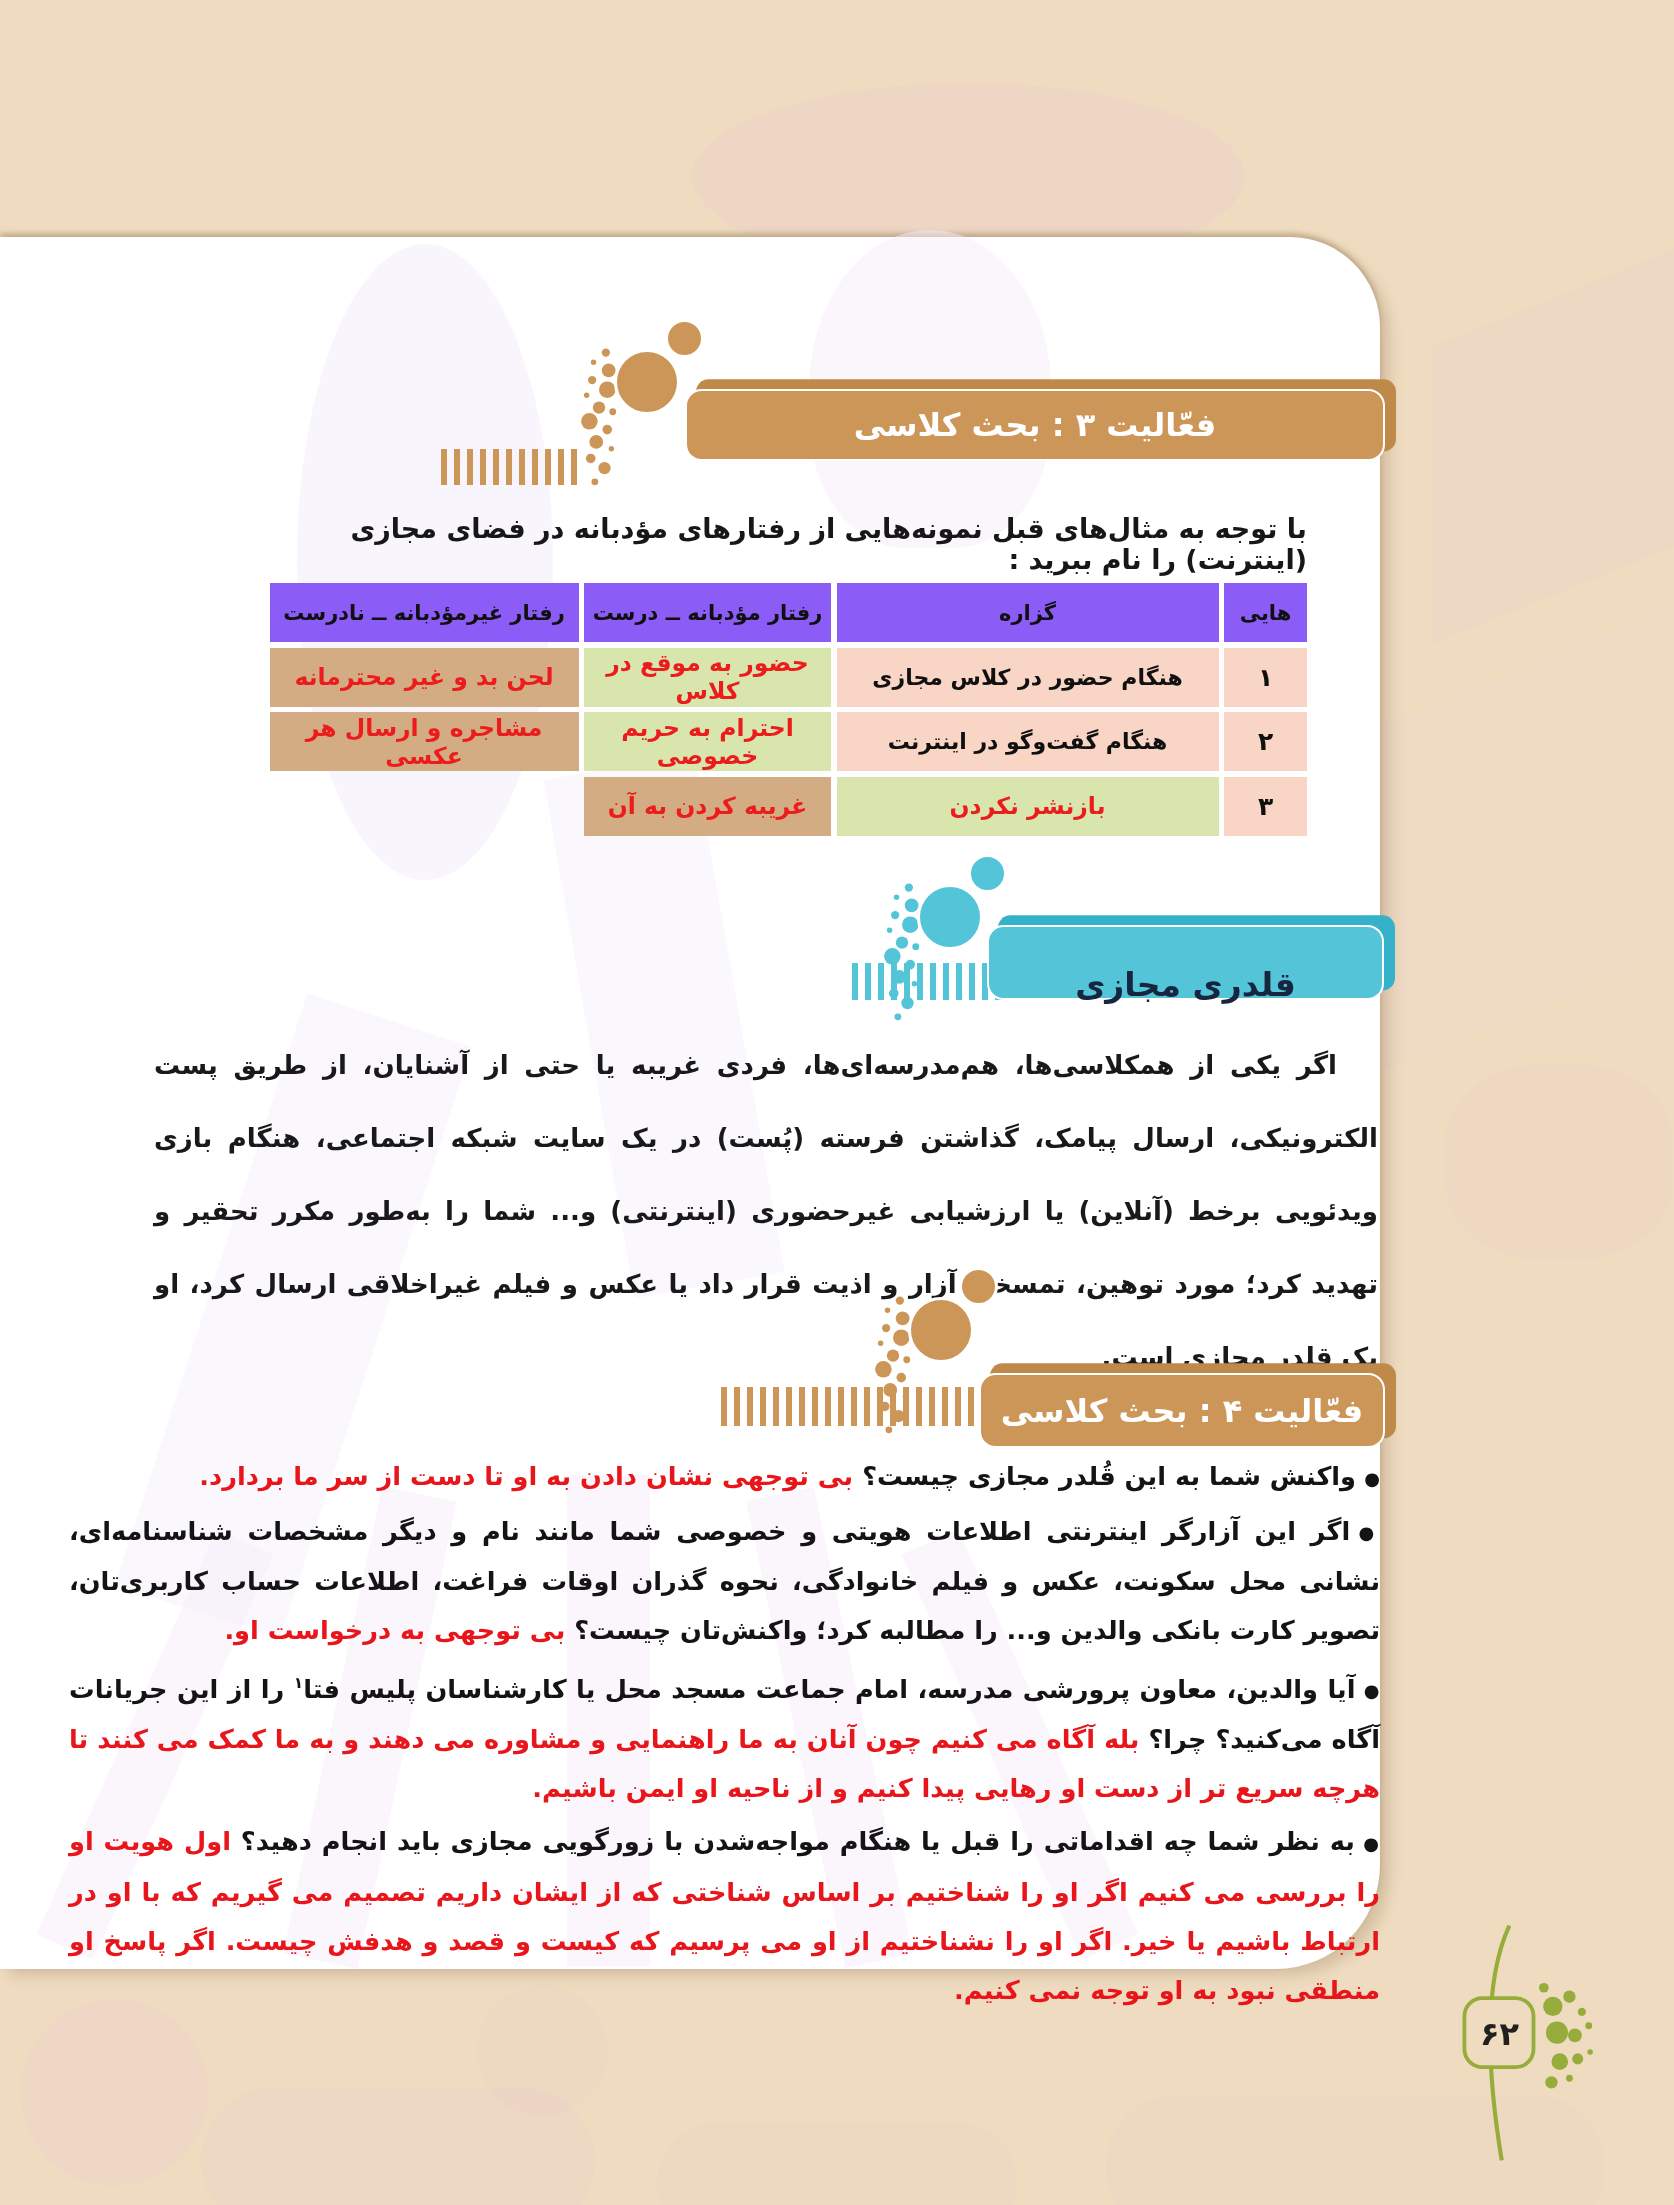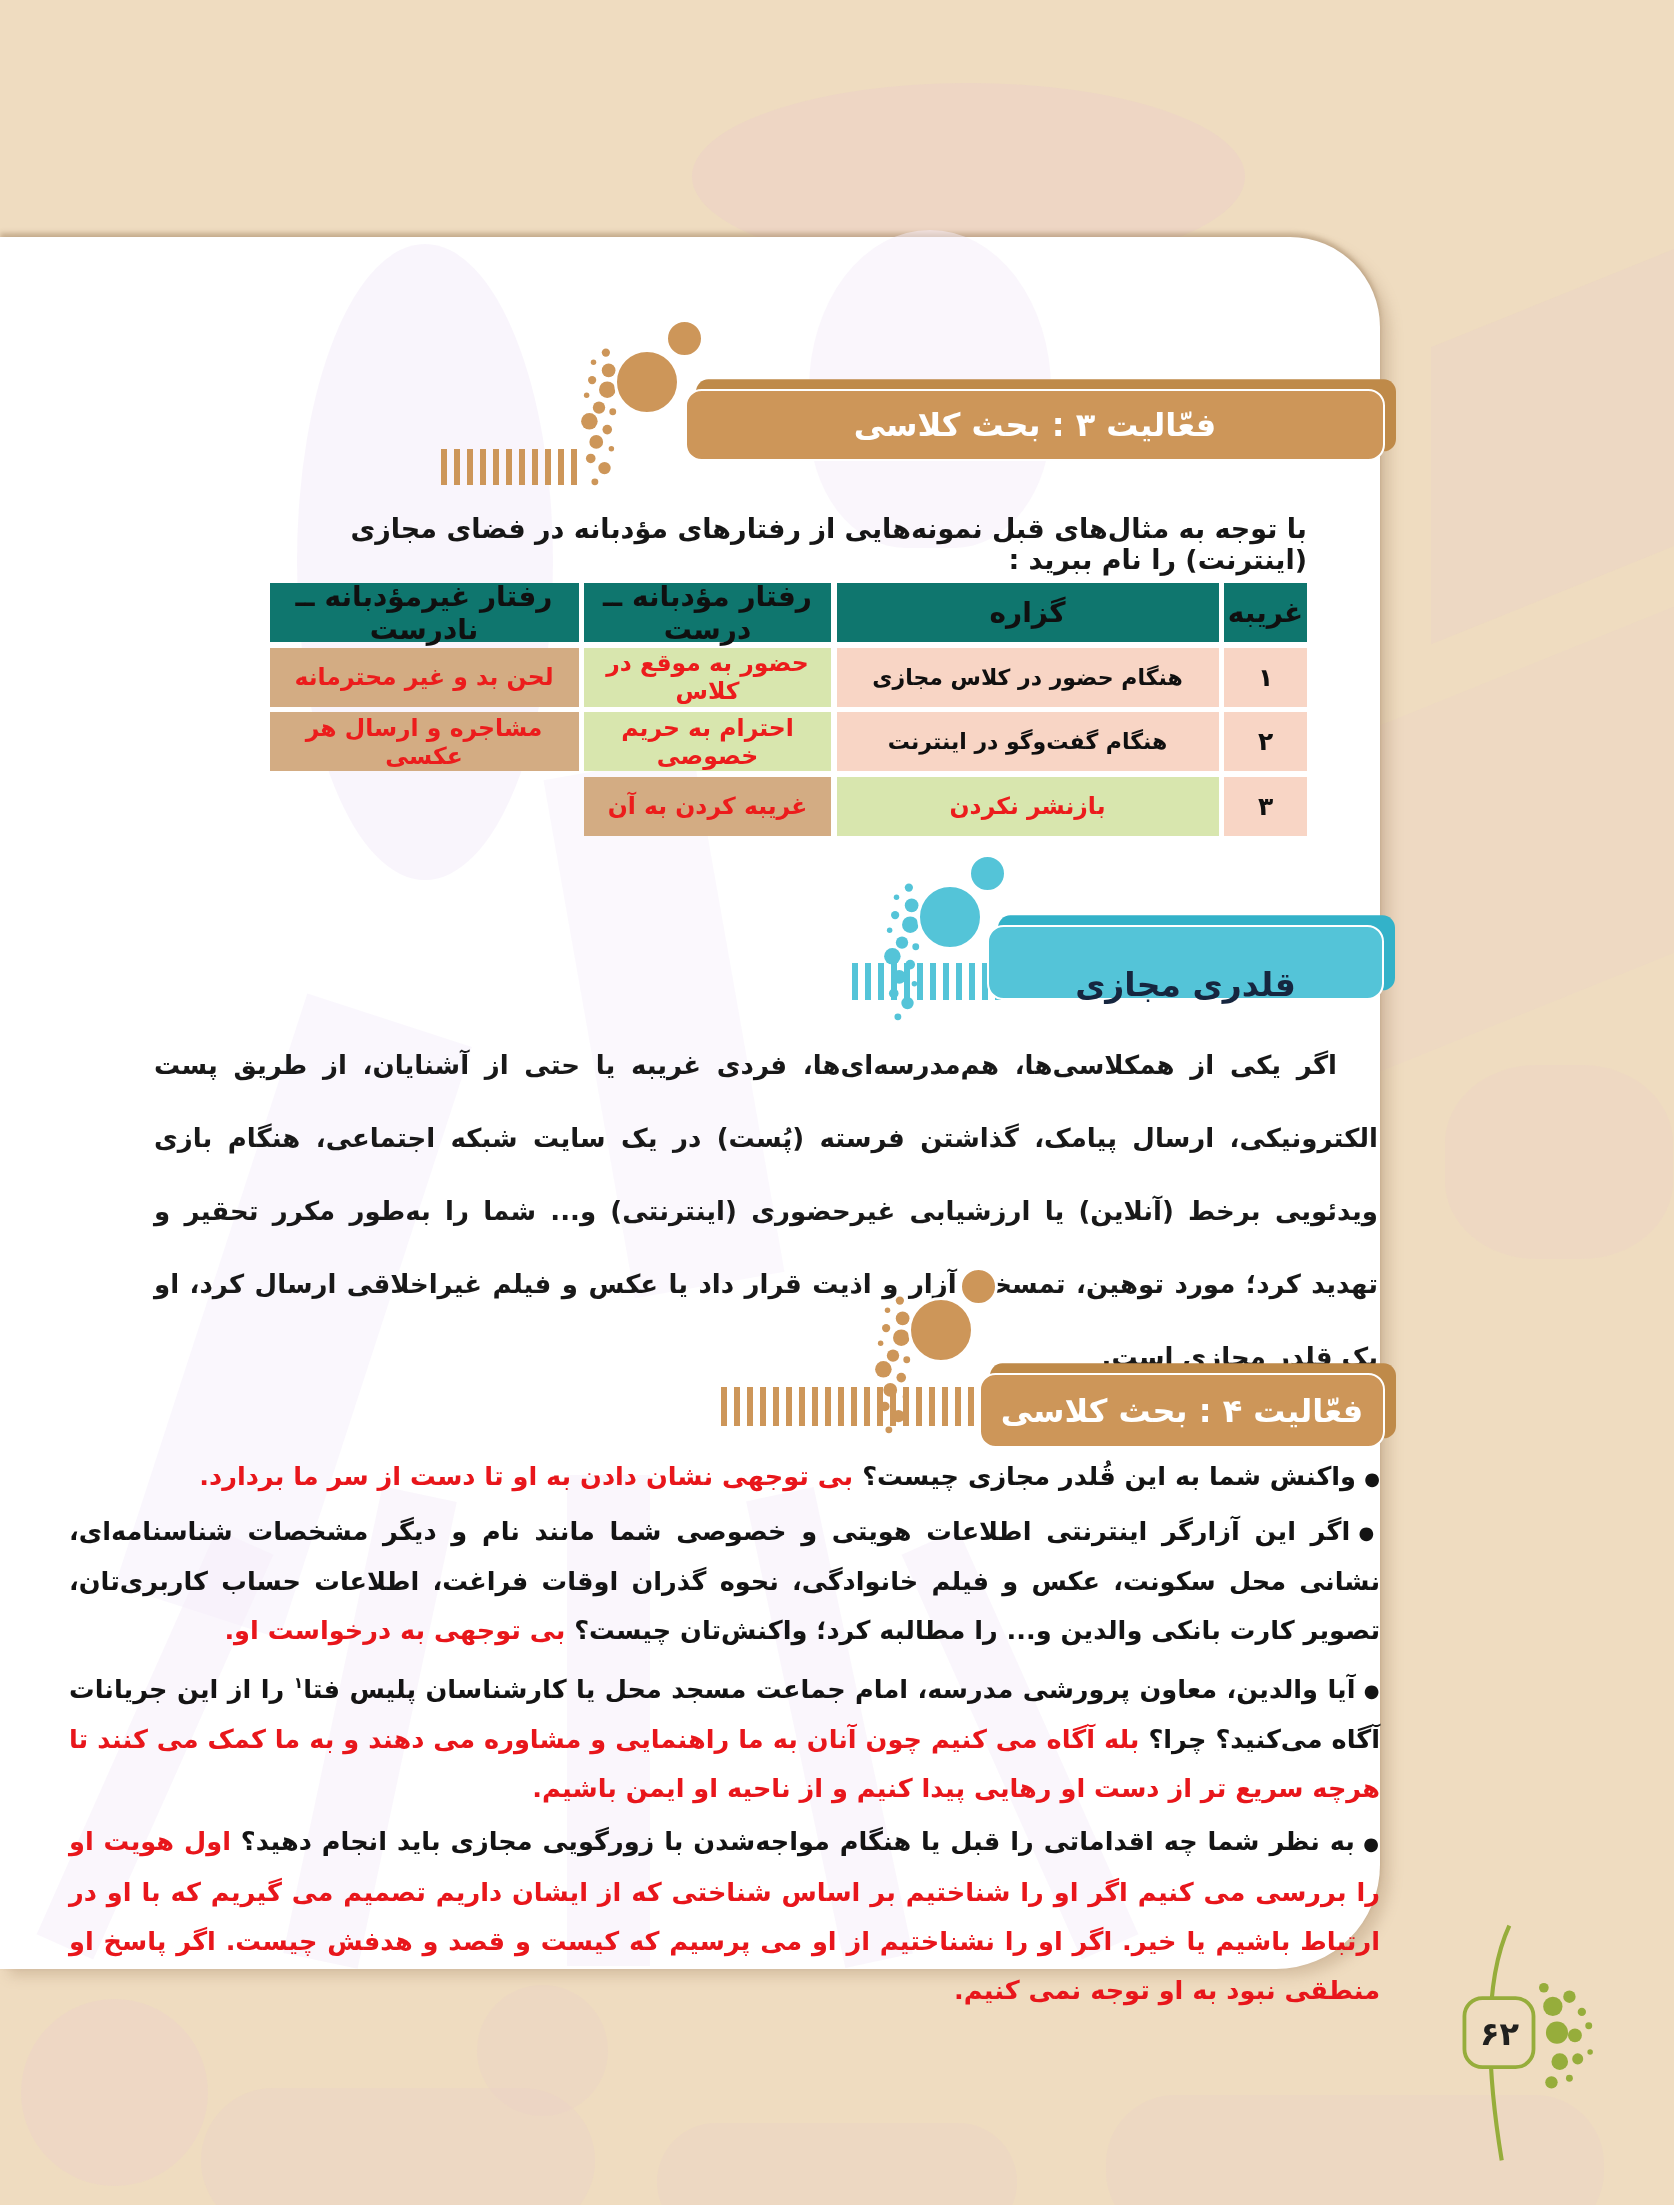--- a/index.html
+++ b/index.html
@@ -61,21 +61,21 @@
   .act3-stripes{left:441px;top:449px;width:143px;height:36px;color:#cd9659;}
   .act3-dots{left:566px;top:344px;color:#cd9659;}
 
   .intro{position:absolute;left:270px;top:513px;width:1037px;direction:rtl;text-align:start;
          font-size:27px;font-weight:bold;color:#171717;}
 
   
   .tbl{position:absolute;left:270px;top:583px;width:1037px;direction:rtl;
        display:grid;grid-template-columns:83px 382px 247px 309px;grid-auto-rows:59px;gap:5.5px;}
   .cell{display:flex;align-items:center;justify-content:center;text-align:center;direction:rtl;}
-  .cell.th{background:#0f766e;font-weight:bold;font-size:28px;color:#101010;}
+  .cell.th{background:#8b5cf6;font-weight:bold;font-size:21px;color:#101010;}
   .cell.c-radif{background:#f8d5c5;font-weight:bold;font-size:25px;color:#101010;}
   .cell.c-gozare{background:#f8d5c5;font-weight:bold;font-size:22px;color:#101010;}
   .cell.c-dorost{background:#d8e6ae;font-weight:bold;font-size:23.5px;color:#ec1c1c;}
   .cell.c-nadorost{background:#d3ac83;font-weight:bold;font-size:23.5px;color:#ec1c1c;}
 
   
   .cyan-badge{left:987px;top:925px;width:397px;height:75px;}
   .cyan-c1{left:917px;top:884px;width:66px;height:66px;}
   .cyan-c2{left:968px;top:854px;width:39px;height:39px;}
   .cyan-stripes{left:852px;top:963px;width:166px;height:37px;color:#54c4d8;}
@@ -156,21 +156,21 @@
   <div class="badge orange act3-badge">
     <div class="back"></div>
     <div class="front">
       <span>فعّالیت ۳ : بحث کلاسی</span>
     </div>
   </div>
 
   <div class="intro">با توجه به مثال‌های قبل نمونه‌هایی از رفتارهای مؤدبانه در فضای مجازی (اینترنت) را نام ببرید :</div>
 
   <div class="tbl">
-      <div class="cell th">غریبه</div>
+      <div class="cell th">هایی</div>
       <div class="cell th">گزاره</div>
       <div class="cell th">رفتار مؤدبانه ــ درست</div>
       <div class="cell th">رفتار غیرمؤدبانه ــ نادرست</div>
       <div class="cell c-radif">۱</div>
       <div class="cell c-gozare">هنگام حضور در کلاس مجازی</div>
       <div class="cell c-dorost">حضور به موقع در کلاس</div>
       <div class="cell c-nadorost">لحن بد و غیر محترمانه</div>
       <div class="cell c-radif">۲</div>
       <div class="cell c-gozare">هنگام گفت‌وگو در اینترنت</div>
       <div class="cell c-dorost">احترام به حریم خصوصی</div>

